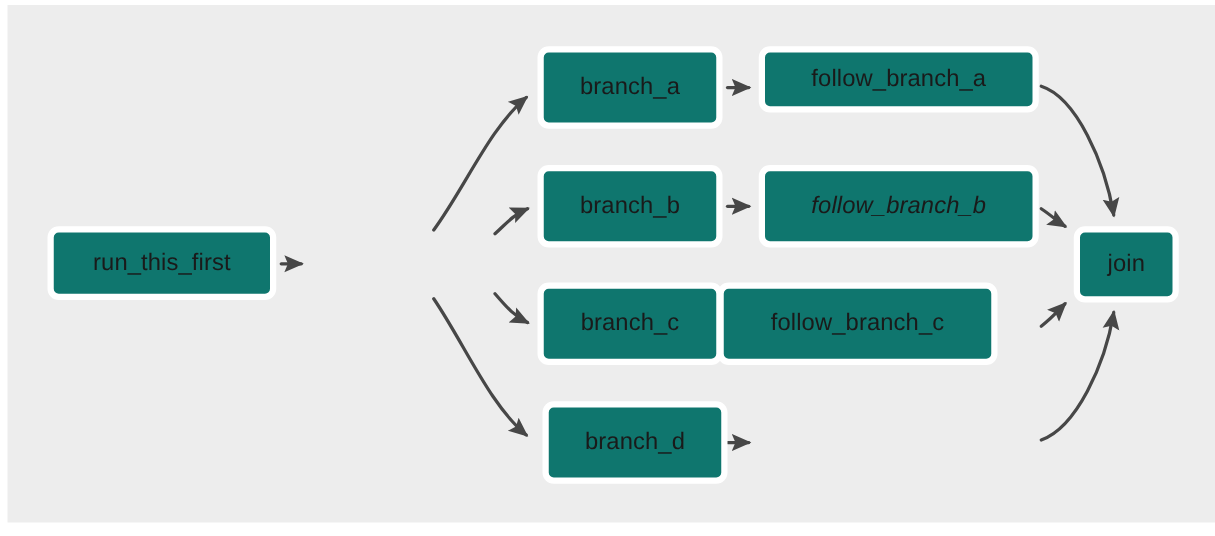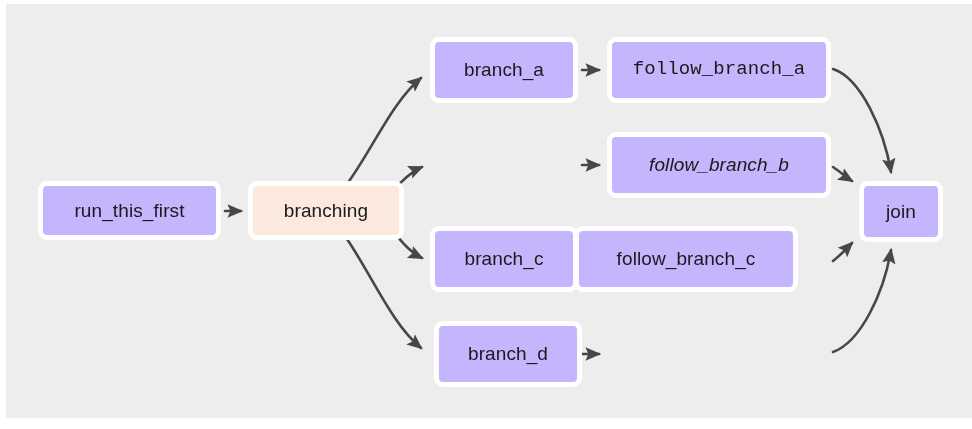--- a/index.html
+++ b/index.html
@@ -43,21 +43,21 @@
     font-family: "Liberation Sans", sans-serif;
     letter-spacing: 0.1px;
     white-space: nowrap;
     user-select: none;
   }
   .node .node-label {
     display: block;
     line-height: 1;
     padding-bottom: 1px;
   }
-  .node.green { background: #c4b5fd; }
+  .node.green { background: #0f766e; }
   .node.peach { background: #fbe9de; }
 </style>
 </head>
 <body>
 
 <div id="screenshot">
   <div id="canvas"></div>
 
   <svg id="graph-layer" viewBox="0 0 972 429" width="972" height="429" xmlns="http://www.w3.org/2000/svg">
     <defs>
@@ -83,32 +83,32 @@
       <path d="M 833,167 C 842,173 847,178 852,181"></path>
       <path d="M 833,261 C 842,254 847,248 852,243"></path>
       <path d="M 833,352 C 861,342 884,292 891,250"></path>
     </g>
   </svg>
 
   <div class="node green" style="left:38px; top:181px; width:183px; height:59px;">
     <span class="node-label">run_this_first</span>
   </div>
 
-  <div class="node peach" style="left:248px; top:181px; width:156px; height:59px;">
-    <span class="node-label">branching</span>
-  </div>
 
   <div class="node green" style="left:430px; top:37px; width:148px; height:66px;">
     <span class="node-label">branch_a</span>
   </div>
 
-  <div class="node green" style="left:607px; top:37px; width:224px; height:66px;font-family:Liberation Mono, monospace;">
+  <div class="node green" style="left:607px; top:37px; width:224px; height:53px;">
     <span class="node-label">follow_branch_a</span>
   </div>
 
+  <div class="node green" style="left:430px; top:132px; width:148px; height:66px;">
+    <span class="node-label">branch_b</span>
+  </div>
 
   <div class="node green" style="left:607px; top:132px; width:224px; height:66px;font-style:italic;">
     <span class="node-label">follow_branch_b</span>
   </div>
 
   <div class="node green" style="left:430px; top:226px; width:148px; height:66px;">
     <span class="node-label">branch_c</span>
   </div>
 
   <div class="node green" style="left:574px; top:226px; width:224px; height:66px;">

